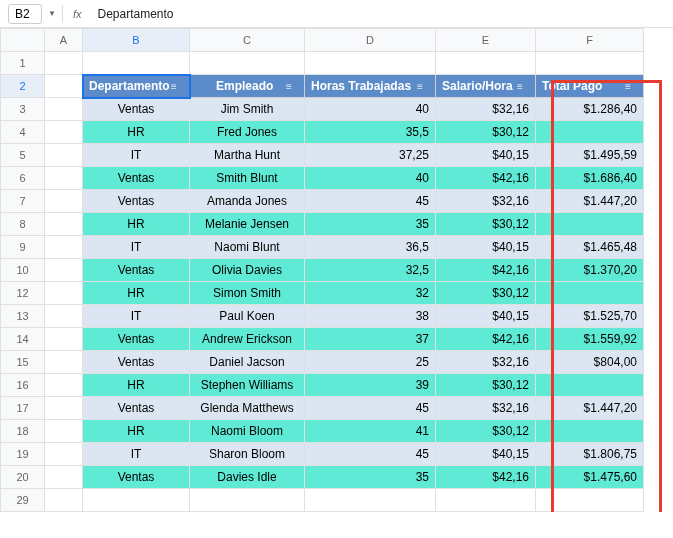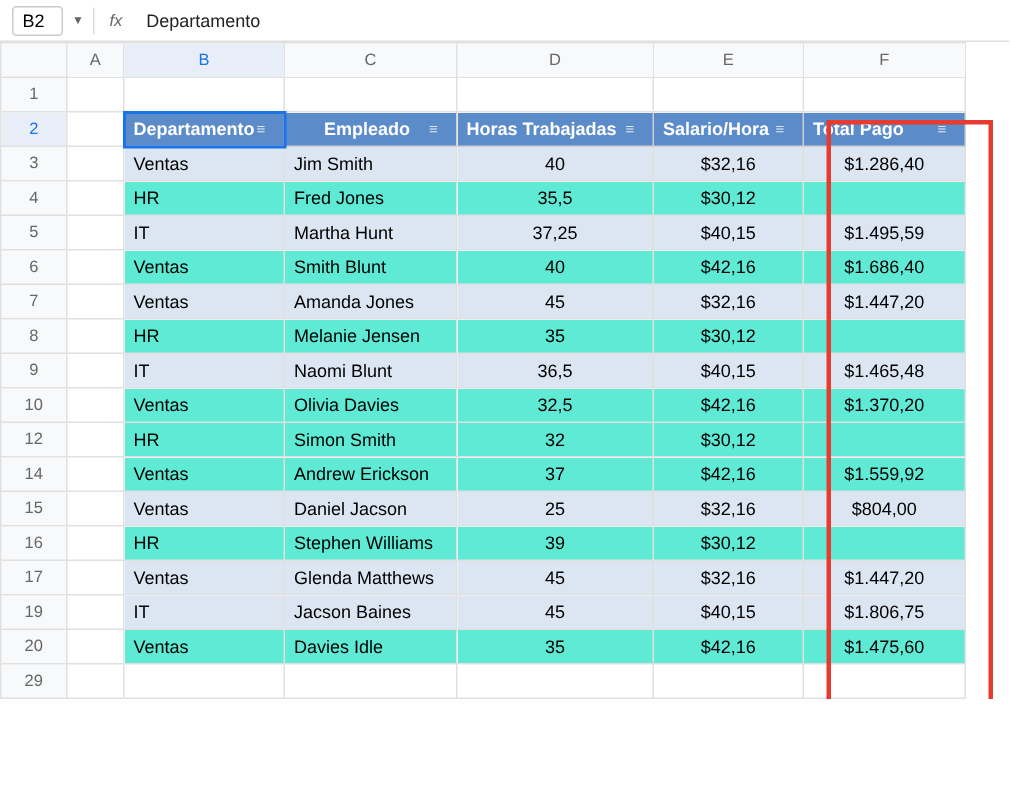--- a/index.html
+++ b/index.html
@@ -85,22 +85,22 @@
   margin-top: 2px;
 }
 
 tr.striped td.data { background: #dce6f2; }
 tr:not(.striped) td.data { background: #5eead4; }
 td.data {
   padding: 3px 6px;
   font-size: 12px;
   border: 1px solid #e0e0e0;
 }
-td.data.left { text-align: left; }
-td.data.right { text-align: center; }
+td.data.left { text-align: center; }
+td.data.right { text-align: right; }
 td.empty { background: #fff; }
 
 .active-cell {
   outline: 2px solid #1a73e8;
   outline-offset: -1px;
 }
 
 .red-box {
   position: absolute;
   border: 3px solid #e63b2e;
@@ -231,20 +231,29 @@
         </tr>
         <tr>
           <th class="rowhead">12</th>
           <td class="empty col-A"></td>
           <td class="data left col-B">HR</td>
           <td class="data left col-C">Simon Smith</td>
           <td class="data right col-D">32</td>
           <td class="data right col-E">$30,12</td>
           <td class="data right col-F"></td>
         </tr>
+        <tr class="striped">
+          <th class="rowhead">13</th>
+          <td class="empty col-A"></td>
+          <td class="data left col-B">IT</td>
+          <td class="data left col-C">Paul Koen</td>
+          <td class="data right col-D">38</td>
+          <td class="data right col-E">$40,15</td>
+          <td class="data right col-F">$1.525,70</td>
+        </tr>
         <tr>
           <th class="rowhead">14</th>
           <td class="empty col-A"></td>
           <td class="data left col-B">Ventas</td>
           <td class="data left col-C">Andrew Erickson</td>
           <td class="data right col-D">37</td>
           <td class="data right col-E">$42,16</td>
           <td class="data right col-F">$1.559,92</td>
         </tr>
         <tr class="striped">
@@ -267,25 +276,34 @@
         </tr>
         <tr class="striped">
           <th class="rowhead">17</th>
           <td class="empty col-A"></td>
           <td class="data left col-B">Ventas</td>
           <td class="data left col-C">Glenda Matthews</td>
           <td class="data right col-D">45</td>
           <td class="data right col-E">$32,16</td>
           <td class="data right col-F">$1.447,20</td>
         </tr>
+        <tr>
+          <th class="rowhead">18</th>
+          <td class="empty col-A"></td>
+          <td class="data left col-B">HR</td>
+          <td class="data left col-C">Naomi Bloom</td>
+          <td class="data right col-D">41</td>
+          <td class="data right col-E">$30,12</td>
+          <td class="data right col-F"></td>
+        </tr>
         <tr class="striped">
           <th class="rowhead">19</th>
           <td class="empty col-A"></td>
           <td class="data left col-B">IT</td>
-          <td class="data left col-C">Jacson Baines</td>
+          <td class="data left col-C">Sharon Bloom</td>
           <td class="data right col-D">45</td>
           <td class="data right col-E">$40,15</td>
           <td class="data right col-F">$1.806,75</td>
         </tr>
         <tr>
           <th class="rowhead">20</th>
           <td class="empty col-A"></td>
           <td class="data left col-B">Ventas</td>
           <td class="data left col-C">Davies Idle</td>
           <td class="data right col-D">35</td>

